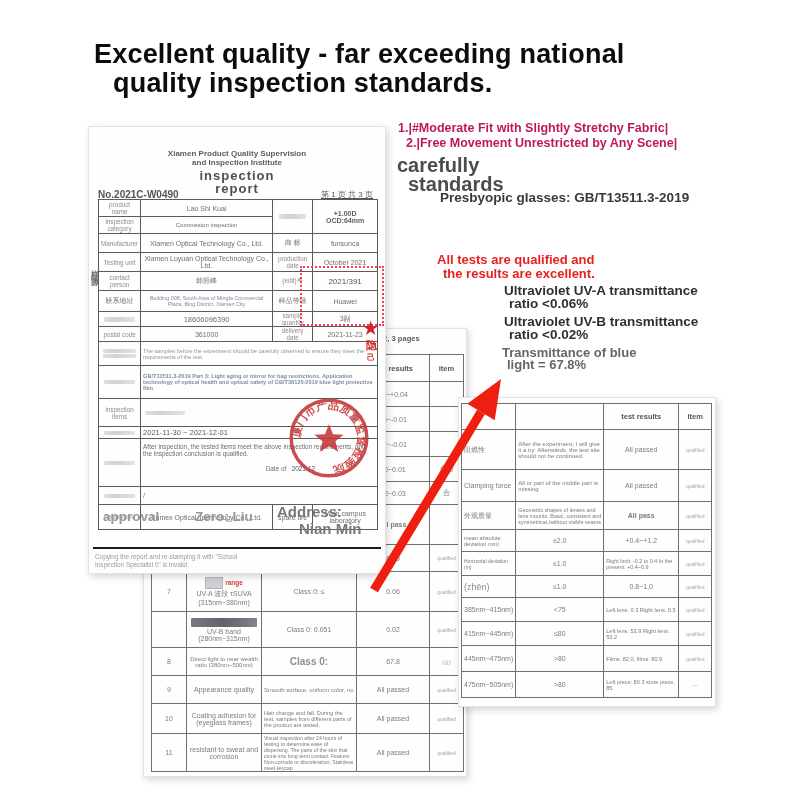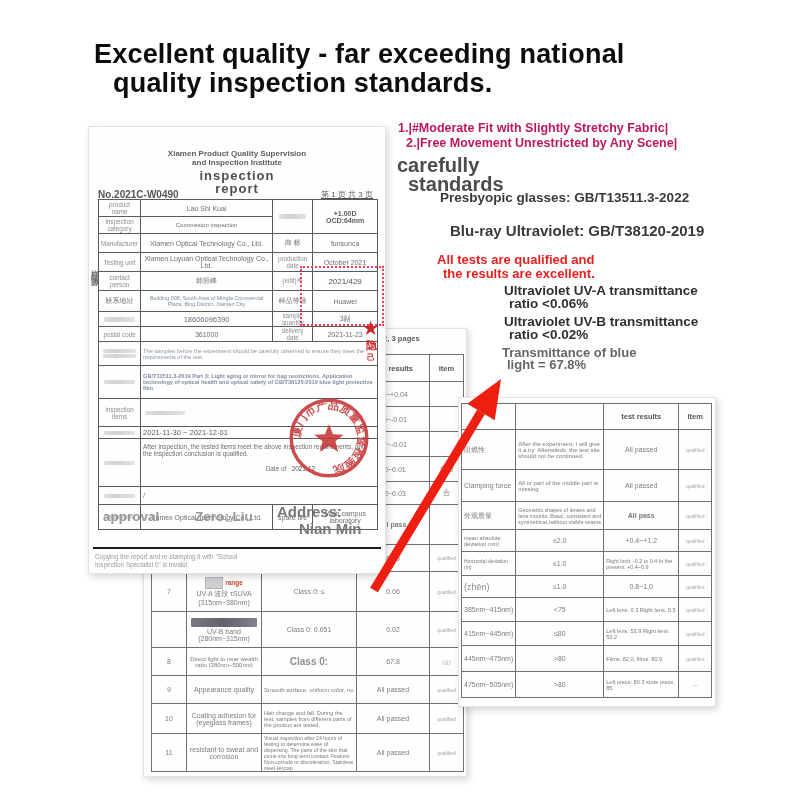--- a/index.html
+++ b/index.html
@@ -80,22 +80,21 @@
   </div>
 
   <div class="abs ann fit">
     <div>1.|#Moderate Fit with Slightly Stretchy Fabric|</div>
     <div class="l2">2.|Free Movement Unrestricted by Any Scene|</div>
   </div>
   <div class="abs ann exec">
     <div>carefully</div>
     <div class="l2">standards</div>
   </div>
-  <div class="abs ann std1">Presbyopic glasses: GB/T13511.3-2022</div>
-  <div class="abs ann std2">Blu-ray Ultraviolet: GB/T38120-2019</div>
+  <div class="abs ann std1">Presbyopic glasses: GB/T13511.3-2019</div>
   <div class="abs ann redmsg">
     <div>All tests are qualified and</div>
     <div class="l2">the results are excellent.</div>
   </div>
   <div class="abs ann uva">
     <div>Ultraviolet UV-A transmittance</div>
     <div class="l2">ratio &lt;0.06%</div>
   </div>
   <div class="abs ann uvb">
     <div>Ultraviolet UV-B transmittance</div>
@@ -346,21 +345,21 @@
       <tr style="height:19px">
         <td class="lbl">Testing unit</td>
         <td>Xiamen Luyuan Optical Technology Co., Ltd.</td>
         <td class="lbl">production date</td>
         <td>October 2021</td>
       </tr>
       <tr style="height:19px">
         <td class="lbl">contact person</td>
         <td>韩照峰</td>
         <td class="lbl">(edit)号</td>
-        <td style="font-size:8px;color:#565656">2021/429</td>
+        <td style="font-size:8px;color:#565656">2021/391</td>
       </tr>
       <tr style="height:21px">
         <td>联系地址</td>
         <td style="font-size:5.4px;color:#7e8ea0">Building 008, South Area of Mingfa Commercial Plaza, Bing District, Xiamen City</td>
         <td>样品等级</td>
         <td>Huawei</td>
       </tr>
       <tr style="height:13px">
         <td>
               <div class="smudge" style="height:5px;margin:0 3px"></div>

